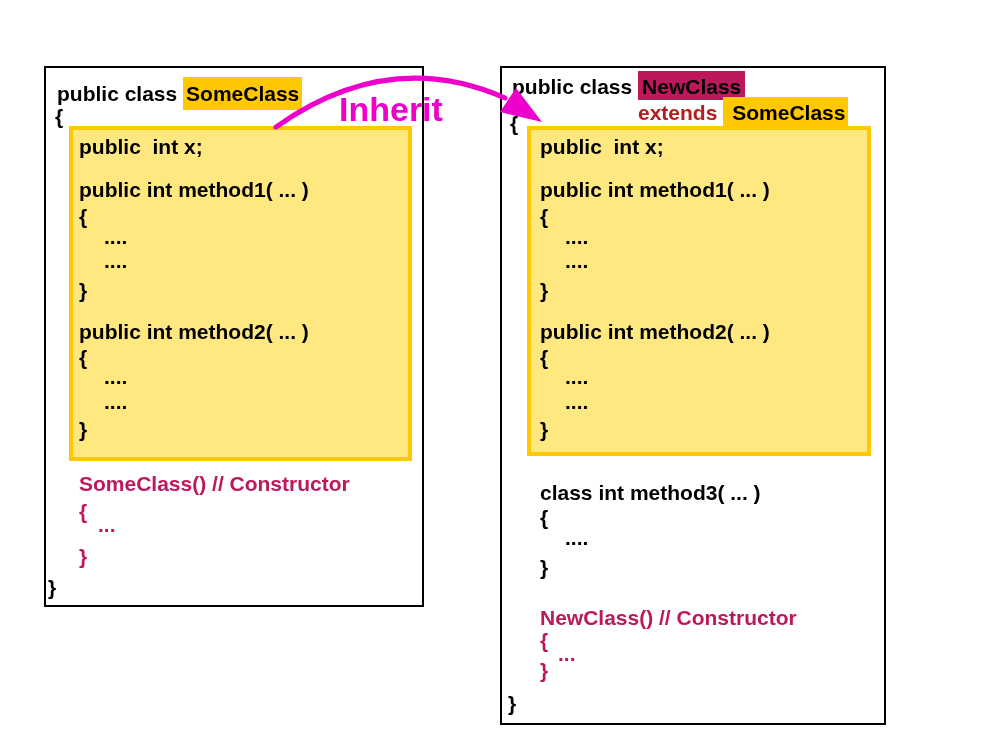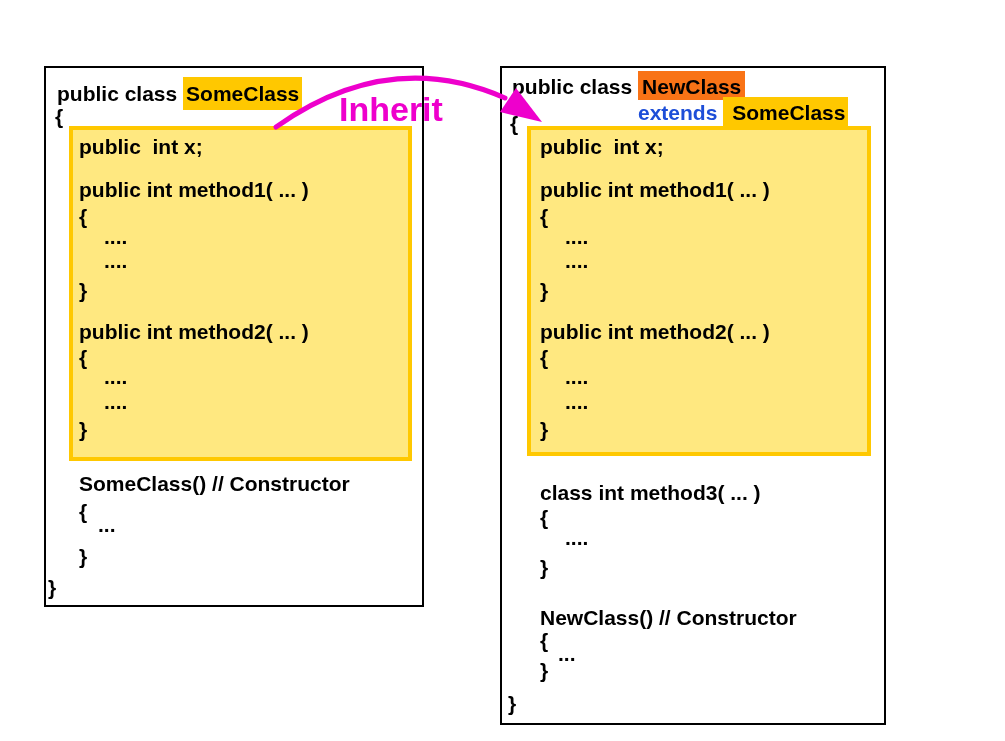--- a/index.html
+++ b/index.html
@@ -8,24 +8,24 @@
     font-family:"Liberation Sans","DejaVu Sans",sans-serif;
     font-weight:bold;overflow:hidden;
   }
   .abs{position:absolute;}
   .code{font-size:21px;line-height:24px;white-space:pre;color:#000;}
   .panel{position:absolute;border:2px solid #000;background:#fff;box-sizing:border-box;}
   .member-box{
     position:absolute;box-sizing:border-box;
     background:#FFE880;border:4px solid #FFC800;
   }
-  .red{color:#000000;}
-  .blue{color:#1d4ed8;margin-top:34px;}
+  .red{color:#be185d;}
+  .blue{color:#b91c1c;margin-top:34px;}
   .hl-orange{background:#FFC800;padding:5px 3px 5px 3px;}
-  .hl-yellow{background:#f97316;padding:4px 4px 2px 4px;}
+  .hl-yellow{background:#be185d;padding:4px 4px 2px 4px;}
   .hl-orange-ext{background:#FFC800;padding:4px 3px 5px 9px;}
   .inherit-label{
     position:absolute;color:#EE00CC;font-size:34px;line-height:34px;
     z-index:6;letter-spacing:0px;
   }
   .arrow-svg{position:absolute;z-index:5;}
 </style>
 </head>
 <body>
 

